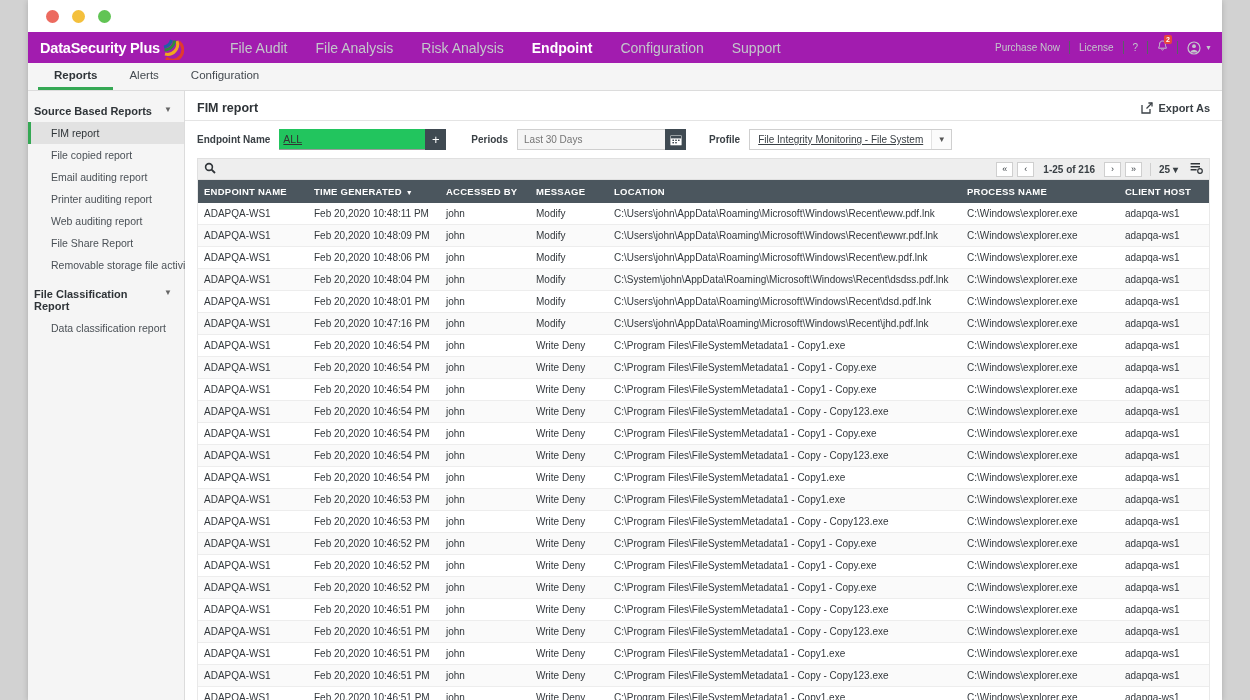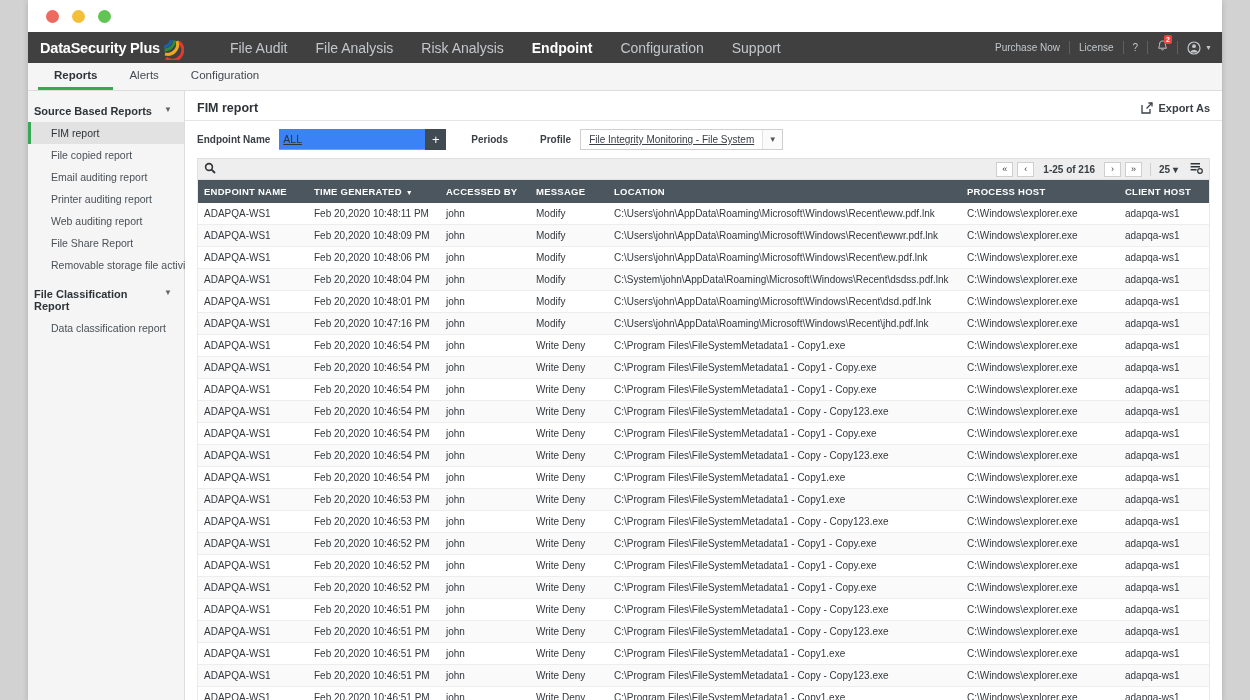--- a/index.html
+++ b/index.html
@@ -19,21 +19,21 @@
     box-shadow: 0 1px 6px rgba(0,0,0,0.18);
   }
   .titlebar { height: 32px; background: #ffffff; display: flex; align-items: center; padding-left: 18px; }
   .dot { width: 13px; height: 13px; border-radius: 50%; margin-right: 13px; }
   .dot.red { background: #ec6a5f; }
   .dot.yellow { background: #f4c03c; }
   .dot.green { background: #61c454; }
 
   
   .topnav {
-    height: 31px; background: #404040; display: flex; align-items: center;
+    height: 31px; background: #a21caf; display: flex; align-items: center;
     padding: 0 10px 0 12px; color: #d5d8da; font-size: 11.5px;
   }
   .brand { display: flex; align-items: center; font-size: 14.5px; font-weight: bold; color: #ffffff; letter-spacing: -0.2px; white-space: nowrap; }
   .brand-arc { margin-left: 2px; display: inline-block; width: 22px; height: 22px; position: relative; top: 1px; }
   .nav-items { display: flex; align-items: center; margin-left: 32px; }
   .nav-item { padding: 0 14px; color: #c3c7cb; white-space: nowrap; cursor: pointer; font-size: 14px; }
   .nav-item.active { color: #ffffff; font-weight: bold; }
   .nav-right { margin-left: auto; display: flex; align-items: center; font-size: 10px; color: #c3c7cb; justify-content: space-between; }
   .nav-right .sep { width: 1px; height: 13px; background: #5a6067; margin: 0 9px; }
   .nav-right .link { cursor: pointer; white-space: nowrap; }
@@ -85,21 +85,21 @@
   .page-title { font-size: 12.5px; font-weight: bold; color: #2f3438; }
   .export {
     margin-left: auto; display: flex; align-items: center; gap: 5px;
     font-size: 11px; color: #3a4045; cursor: pointer; font-weight: bold;
   }
 
   .filters { display: flex; align-items: center; height: 37px; padding: 0 12px; gap: 0; }
   .flabel { font-size: 10px; font-weight: bold; color: #3a4045; margin-right: 9px; white-space: nowrap; }
   .inputwrap { display: flex; align-items: stretch; height: 21px; }
   .ep-input {
-    width: 146px; border: none; border-bottom: 1px solid #9a9a9a; background: #3b82f6;
+    width: 146px; border: none; border-bottom: 1px solid #9a9a9a; background: #22c55e;
     font-size: 10.5px; color: #333; padding: 0 4px; font-family: "Liberation Sans", sans-serif;
     text-decoration: underline;
   }
   .sq-btn {
     width: 21px; background: #3f4a52; color: #fff; display: flex; align-items: center;
     justify-content: center; font-size: 13px; cursor: pointer; border: none;
   }
   .period-input {
     width: 148px; border: 1px solid #cfcfcf; border-right: none; background: #f5f5f5;
     font-size: 10px; color: #9a9a9a; padding: 0 6px; font-family: "Liberation Sans", sans-serif;
@@ -253,20 +253,34 @@
         </div>
 
         <div class="filters">
           <span class="flabel">Endpoint Name</span>
           <span class="inputwrap">
             <input class="ep-input" readonly="" value="ALL" style="">
             <span class="sq-btn">+</span>
           </span>
 
           <span class="flabel" style="margin-left:25px;">Periods</span>
+          <span class="inputwrap">
+            <input class="period-input" placeholder="Last 30 Days" style="">
+            <span class="sq-btn">
+              <svg width="12" height="12" viewBox="0 0 12 12">
+                <rect x="0.8" y="1.8" width="10.4" height="9.2" fill="#fff" stroke="#fff" stroke-width="0.6"></rect>
+                <rect x="0.8" y="1.8" width="10.4" height="2.6" fill="#3f4a52"></rect>
+                <rect x="2.4" y="5.6" width="1.6" height="1.4" fill="#3f4a52"></rect>
+                <rect x="5.2" y="5.6" width="1.6" height="1.4" fill="#3f4a52"></rect>
+                <rect x="8" y="5.6" width="1.6" height="1.4" fill="#3f4a52"></rect>
+                <rect x="2.4" y="8" width="1.6" height="1.4" fill="#3f4a52"></rect>
+                <rect x="5.2" y="8" width="1.6" height="1.4" fill="#3f4a52"></rect>
+              </svg>
+            </span>
+          </span>
 
           <span class="flabel" style="margin-left:23px;">Profile</span>
           <span class="profile-select">
             <span class="val">File Integrity Monitoring - File System</span>
             <span class="arrow">▼</span>
           </span>
         </div>
 
         <div class="tbl-toolbar">
           <span class="search-ico">
@@ -296,21 +310,21 @@
 
         <div class="tbl-wrap">
           <table>
             <thead>
               <tr>
                 <th class="c-ep"><span>ENDPOINT NAME</span></th>
                 <th class="c-time"><span>TIME GENERATED</span><span class="sort">▼</span></th>
                 <th class="c-acc"><span>ACCESSED BY</span></th>
                 <th class="c-msg"><span>MESSAGE</span></th>
                 <th class="c-loc"><span>LOCATION</span></th>
-                <th class="c-proc"><span>PROCESS HOST</span></th>
+                <th class="c-proc"><span>PROCESS NAME</span></th>
                 <th class="c-host"><span>CLIENT HOST</span></th>
               </tr>
             </thead>
             <tbody id="tbody">
                 <tr>
                   <td class="c-ep">ADAPQA-WS1</td>
                   <td class="c-time">Feb 20,2020 10:48:11 PM</td>
                   <td class="c-acc">john</td>
                   <td class="c-msg">Modify</td>
                   <td class="c-loc">C:\Users\john\AppData\Roaming\Microsoft\Windows\Recent\eww.pdf.lnk</td>

